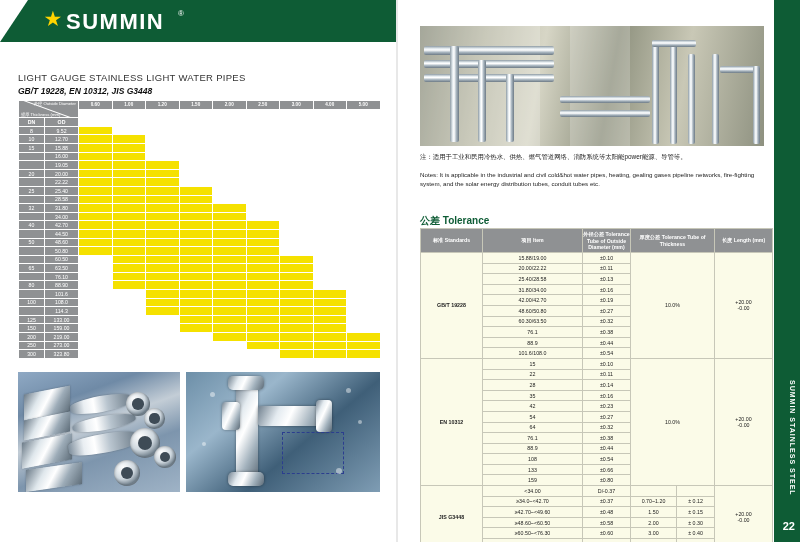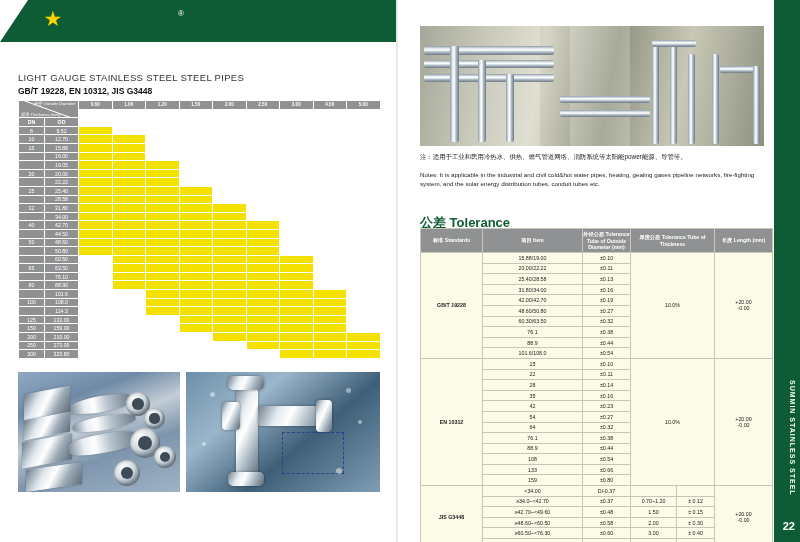--- a/index.html
+++ b/index.html
@@ -43,21 +43,21 @@
   .title-cn {
     position:absolute; left:18px; top:48px;
     font-size:19px; font-weight:bold; color:#111; letter-spacing:1px;
   }
   .title-en {
     position:absolute; left:18px; top:72px;
     font-size:9.5px; color:#333; letter-spacing:0.3px;
   }
   .title-std {
     position:absolute; left:18px; top:86px;
-    font-size:8.5px; font-weight:bold; color:#111;
+    font-size:8.5px; font-weight:bold; color:#111;font-style:italic;
   }
 
   
   .spec {
     position:absolute; left:18px; top:100px;
     width:362px;
     border-collapse:collapse;
     font-size:5.2px;
     table-layout:fixed;
   }
@@ -145,21 +145,21 @@
     position:absolute; left:22px; top:152px; width:350px;
     font-size:6.4px; color:#222; line-height:1.45;
   }
   .notes-en {
     position:absolute; left:22px; top:170px; width:352px;
     font-size:6.2px; color:#222; line-height:1.5;
   }
 
   .tol-title {
     position:absolute; left:22px; top:214px;
-    font-size:13px; color:#0e5c35; font-weight:bold;
+    font-size:10px; color:#0e5c35; font-weight:bold;
   }
   .tol {
     position:absolute; left:22px; top:228px; width:352px;
     border-collapse:collapse; table-layout:fixed;
     font-size:5.3px;
   }
   .tol th, .tol td {
     border:0.5px solid #c7c7b8; padding:0; text-align:center; vertical-align:middle;
     height:10.6px;
   }
@@ -188,24 +188,25 @@
 </head>
 <body>
 
 <div class="page">
 
   <div class="left">
 
     <div class="logo-bar">
       <div class="logo-corner"></div>
       <div class="logo-star">★</div>
+      <div class="logo-text">SUMMIN</div>
       <div class="logo-reg">®</div>
     </div>
 
-    <div class="title-en">LIGHT GAUGE STAINLESS STEEL STEEL PIPES</div>
+    <div class="title-en">LIGHT GAUGE STAINLESS LIGHT WATER PIPES</div>
     <div class="title-std">GB/T 19228, EN 10312, JIS G3448</div>
 
     <table class="spec">
       <colgroup>
         <col style="width:26px">
           <col style="width:34px">
         <col style="width:33.5px">
           <col style="width:33.5px">
           <col style="width:33.5px">
         <col style="width:33.5px">

